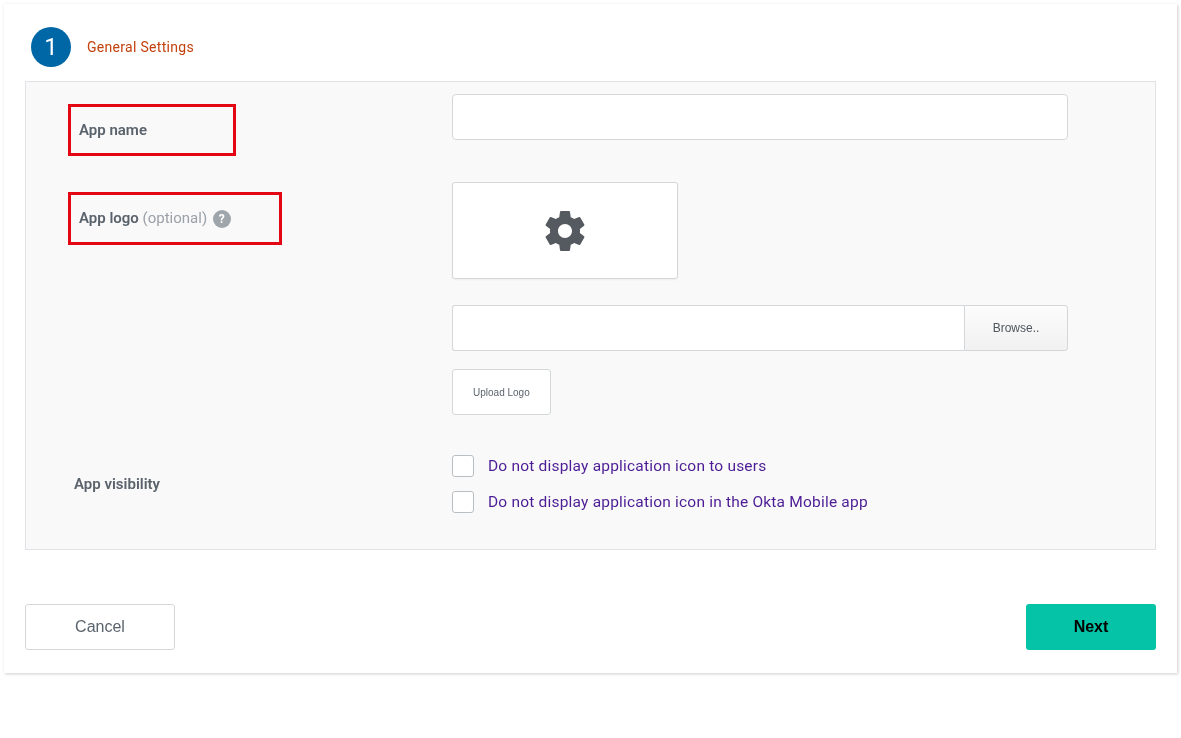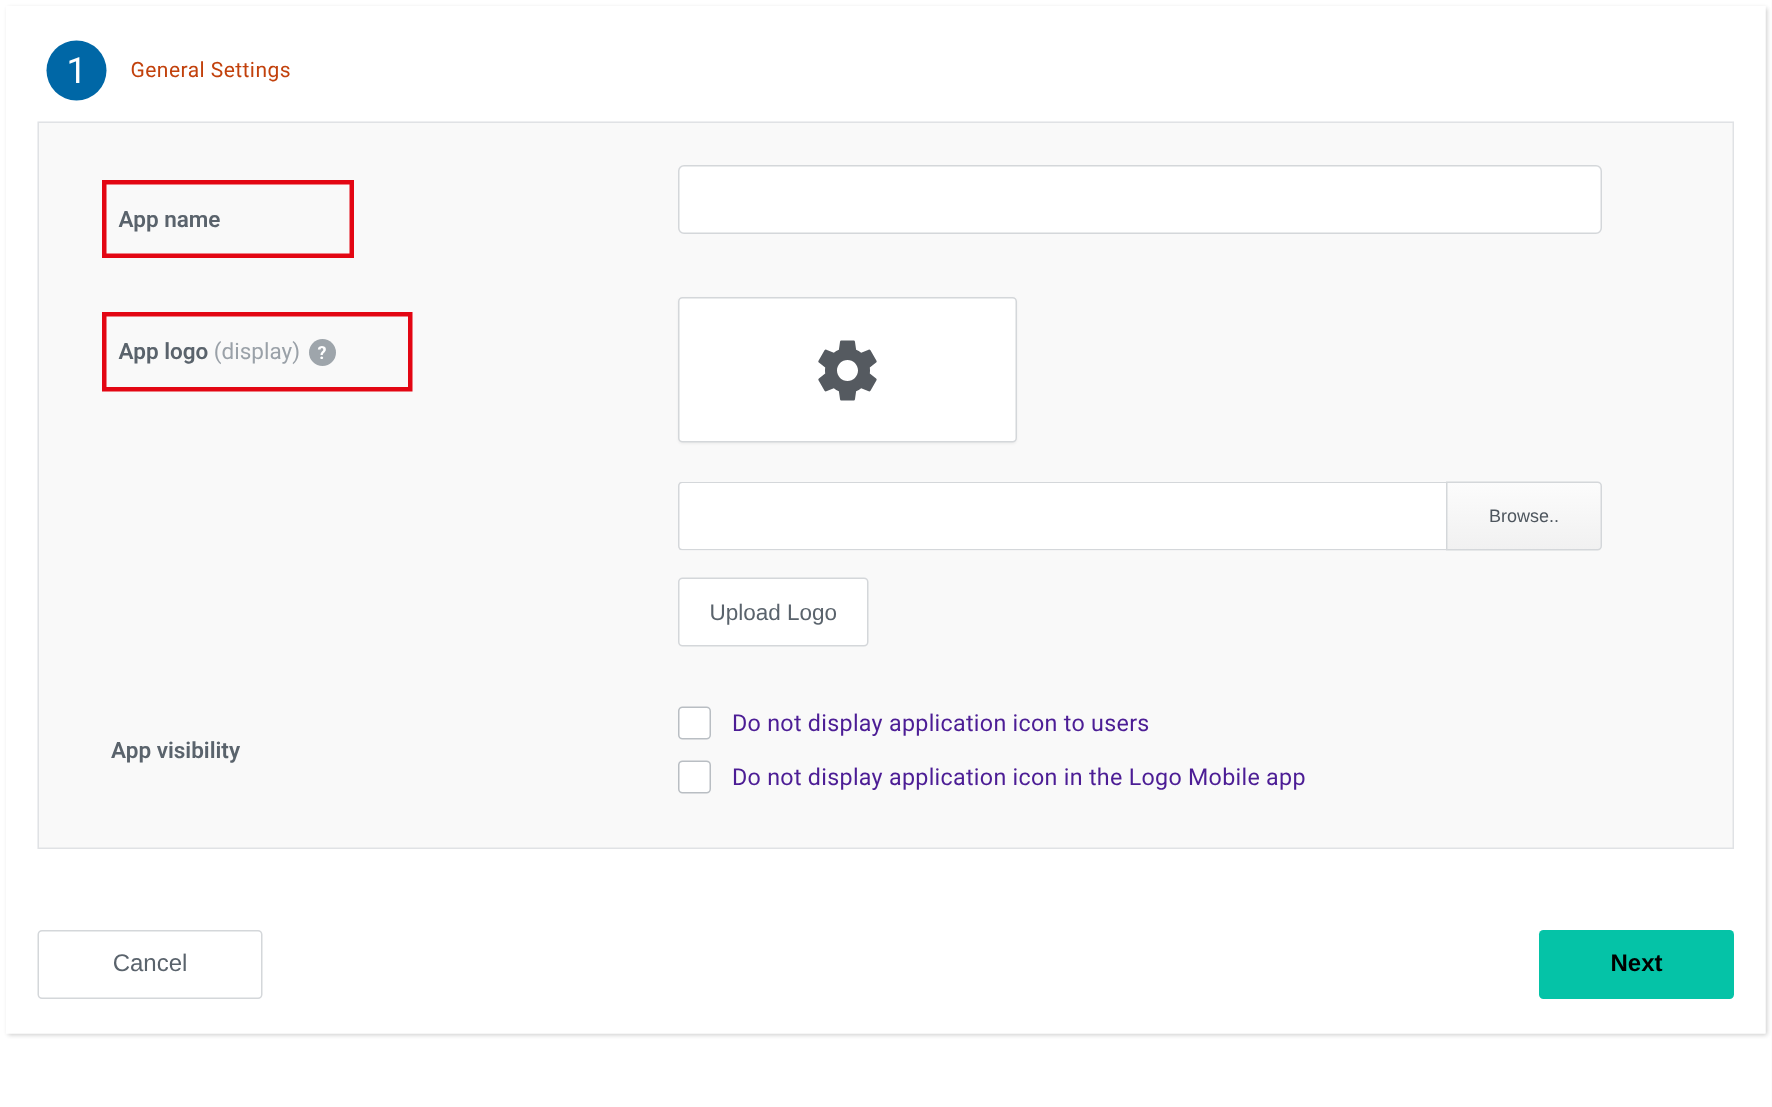--- a/index.html
+++ b/index.html
@@ -35,21 +35,21 @@
     }
     .wizard-title {
       font-size: 14px;
       font-weight: 400;
       color: #c2410c;
       letter-spacing: 0.3px;
     }
     .form-panel {
       border: 1px solid #e0e2e5;
       background: #f9f9f9;
-      padding: 28px 30px 36px 48px;
+      padding: 12px 30px 36px 48px;
       margin: 0 2px;
     }
     .form-row {
       display: flex;
       align-items: flex-start;
       margin-bottom: 26px;
     }
     .form-row:last-child { margin-bottom: 0; }
     .label-col {
       width: 378px;
@@ -137,21 +137,21 @@
       font-size: 12px;
       cursor: pointer;
     }
     .upload-btn {
       height: 46px;
       padding: 0 20px;
       border: 1px solid #d4d7da;
       border-radius: 3px;
       background: #fff;
       color: #5a636c;
-      font-size: 15px;
+      font-size: 10px;
       cursor: pointer;
     }
     .checkbox-row {
       display: flex;
       align-items: center;
       gap: 14px;
       margin-bottom: 14px;
     }
     .checkbox-row:last-child { margin-bottom: 0; }
     .chk {
@@ -218,21 +218,21 @@
       <div class="field-col">
         <input class="text-input" type="text" value="" style="">
       </div>
     </div>
 
     <div class="form-row">
       <div class="label-col">
         <span class="highlight-box wide">
           <span class="field-label">
             <span>App logo</span>
-            <span class="optional-tag">(display)</span>
+            <span class="optional-tag">(optional)</span>
             <span class="help-badge">?</span>
           </span>
         </span>
       </div>
       <div class="field-col">
         <div class="logo-preview">
           <svg class="gear-svg" viewBox="0 0 24 24">
             <path fill="#555a60" d="M19.43 12.98c.04-.32.07-.65.07-.98s-.03-.66-.07-.98l2.11-1.65c.19-.15.24-.42.12-.64l-2-3.46c-.12-.22-.39-.3-.61-.22l-2.49 1c-.52-.4-1.08-.73-1.69-.98l-.38-2.65C14.46 2.18 14.25 2 14 2h-4c-.25 0-.46.18-.49.42l-.38 2.65c-.61.25-1.17.58-1.69.98l-2.49-1c-.23-.09-.49 0-.61.22l-2 3.46c-.13.22-.07.49.12.64l2.11 1.65c-.04.32-.07.65-.07.98s.03.66.07.98L2.46 14.63c-.19.15-.24.42-.12.64l2 3.46c.12.22.39.3.61.22l2.49-1c.52.4 1.08.73 1.69.98l.38 2.65c.03.24.24.42.49.42h4c.25 0 .46-.18.49-.42l.38-2.65c.61-.25 1.17-.58 1.69-.98l2.49 1c.23.09.49 0 .61-.22l2-3.46c.12-.22.07-.49-.12-.64l-2.11-1.65zM12 15.5c-1.93 0-3.5-1.57-3.5-3.5S10.07 8.5 12 8.5 15.5 10.07 15.5 12 13.93 15.5 12 15.5z"></path>
           </svg>
         </div>
@@ -250,21 +250,21 @@
       <div class="label-col">
         <span class="field-label" style="padding-left:0;">App visibility</span>
       </div>
       <div class="field-col">
         <div class="checkbox-row">
           <div class="chk"></div>
           <span class="chk-label">Do not display application icon to users</span>
         </div>
         <div class="checkbox-row">
           <div class="chk"></div>
-          <span class="chk-label">Do not display application icon in the Logo Mobile app</span>
+          <span class="chk-label">Do not display application icon in the Okta Mobile app</span>
         </div>
       </div>
     </div>
 
   </div>
 
   <div class="footer-actions">
     <button class="cancel-btn">Cancel</button>
     <button class="next-btn">Next</button>
   </div>

